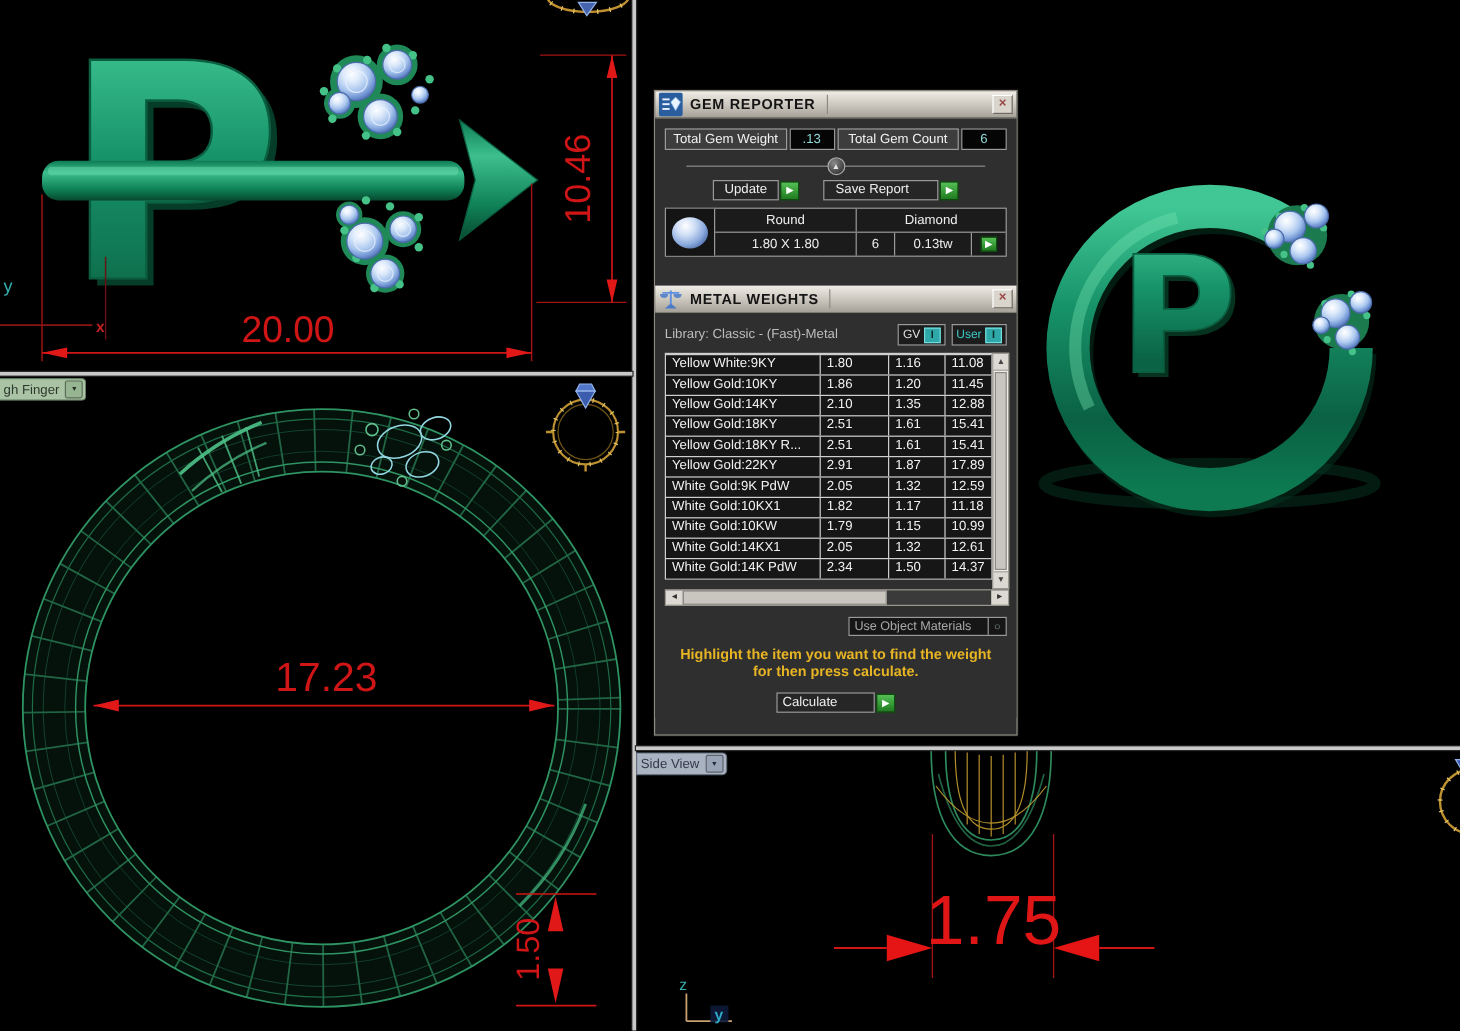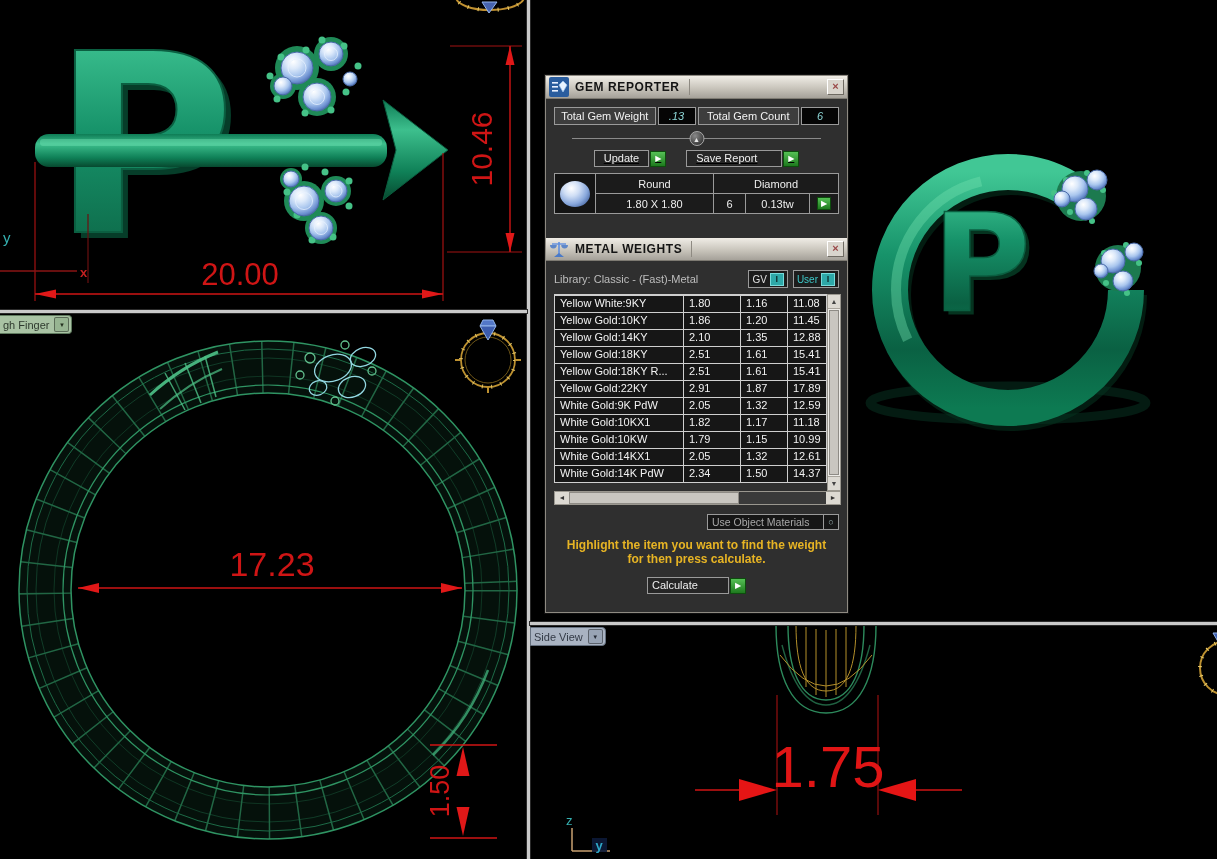--- a/index.html
+++ b/index.html
@@ -31,29 +31,29 @@
   .close-btn{width:15px;height:14px;background:#d9d5cd;border-top:1px solid #fff;border-left:1px solid #fff;
         border-right:1px solid #6e6a62;border-bottom:1px solid #6e6a62;color:#9a4848;font-size:11px;
         font-weight:bold;line-height:12px;text-align:center;cursor:default;}
   .gr-body{height:139px;padding:6px 8px;box-sizing:border-box;background:#2f2f2f;}
   .mw-body{padding:4px 8px;box-sizing:border-box;background:#2f2f2f;}
 
   .tgw-row{display:flex;gap:2px;margin-top:2px;}
   .lbl-box{background:#3d3d3d;border:1px solid #9a9a9a;color:#f2f2f2;font-size:11px;
            padding:2px 4px;white-space:nowrap;text-align:center;}
   .val-box{background:#050505;border:1px solid #9a9a9a;color:#8fd8d8;font-size:11px;
-           width:36px;text-align:center;padding:2px 0;font-style:italic;}
+           width:36px;text-align:center;padding:2px 0;}
 
   .collapse-row{position:relative;height:16px;margin-top:6px;}
   .cline{position:absolute;left:18px;right:18px;top:7px;border-top:1px solid #8a8a8a;}
   .collapse-btn{position:absolute;left:50%;top:0;transform:translateX(-50%);width:15px;height:15px;
            border-radius:50%;background:radial-gradient(circle at 35% 30%,#8a8a8a,#3a3a3a 75%);
            border:1px solid #a8a8a8;color:#e8e8e8;font-size:7px;line-height:15px;text-align:center;
            box-sizing:border-box;}
-  .btn-row{display:flex;justify-content:center;align-items:center;margin-top:3px;gap:1px;text-decoration:underline;}
+  .btn-row{display:flex;justify-content:center;align-items:center;margin-top:3px;gap:1px;}
   .cmd-btn{background:#262626;border:1px solid #9a9a9a;color:#eee;font-size:11px;height:17px;
            line-height:15px;padding:0 9px;box-sizing:border-box;white-space:nowrap;}
   .go-btn{width:16px;height:16px;box-sizing:border-box;display:inline-flex;align-items:center;
            justify-content:center;background:linear-gradient(#55c055,#1e7a1e);border:1px solid #0d4d0d;
            color:#fff;font-size:8px;}
   .btn-gap{width:18px;}
 
   .gem-table{display:flex;border:1px solid #9a9a9a;margin-top:6px;height:39px;background:#1b1b1b;}
   .gem-thumb{width:40px;border-right:1px solid #9a9a9a;background:#141414;display:flex;
            align-items:center;justify-content:center;}

